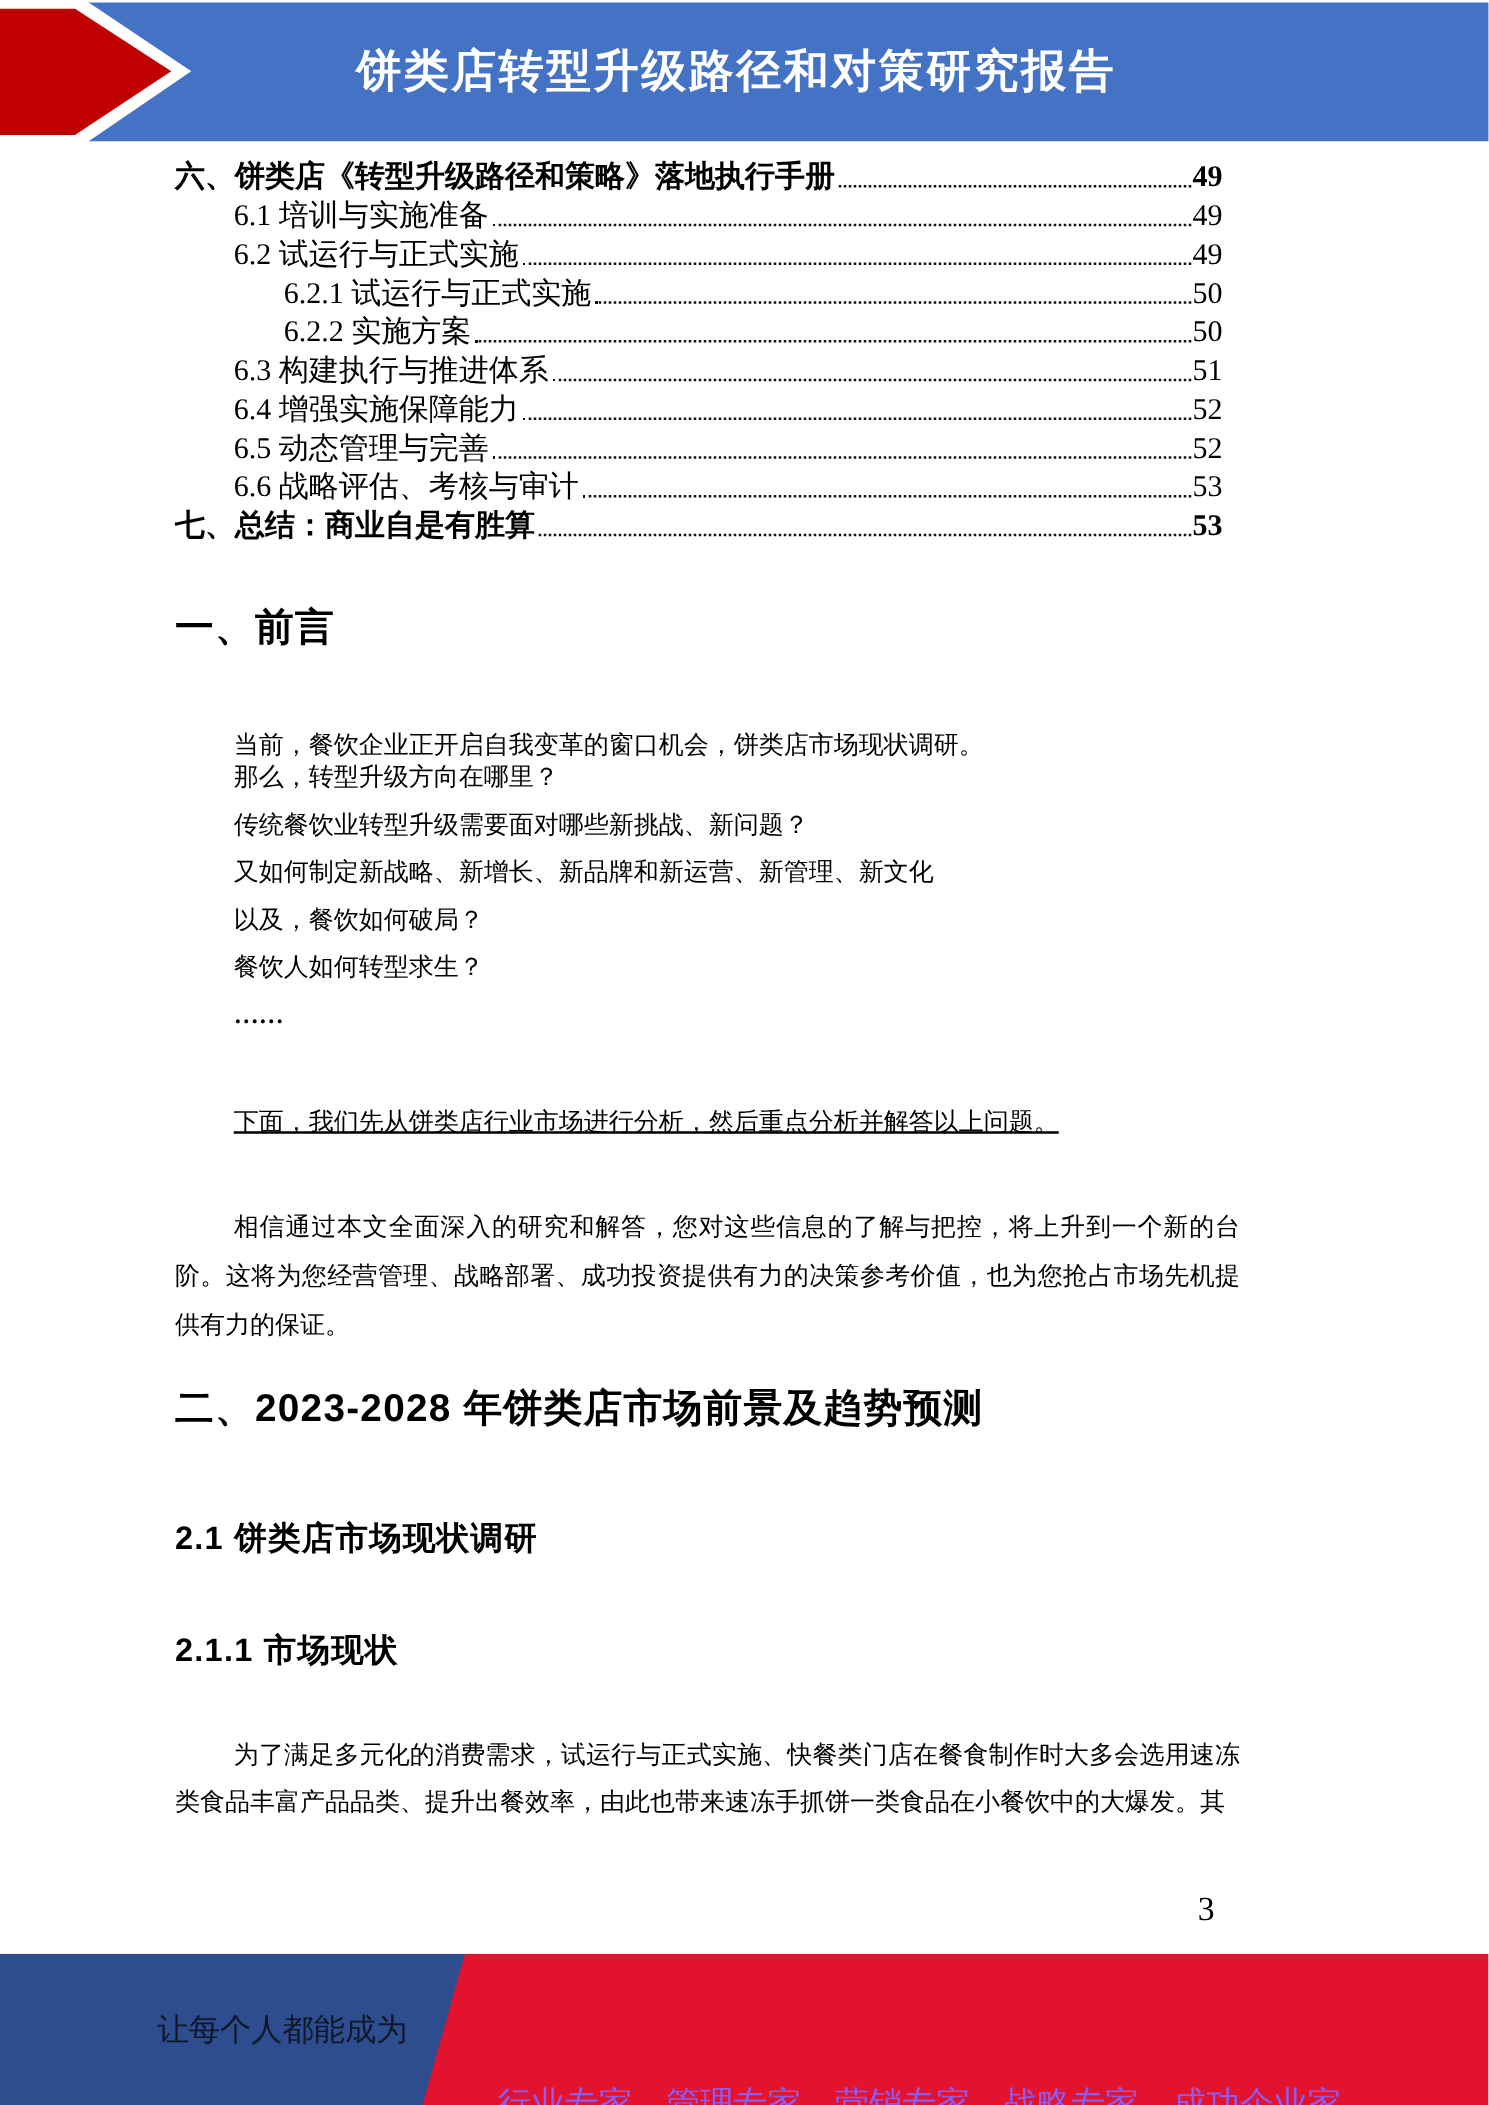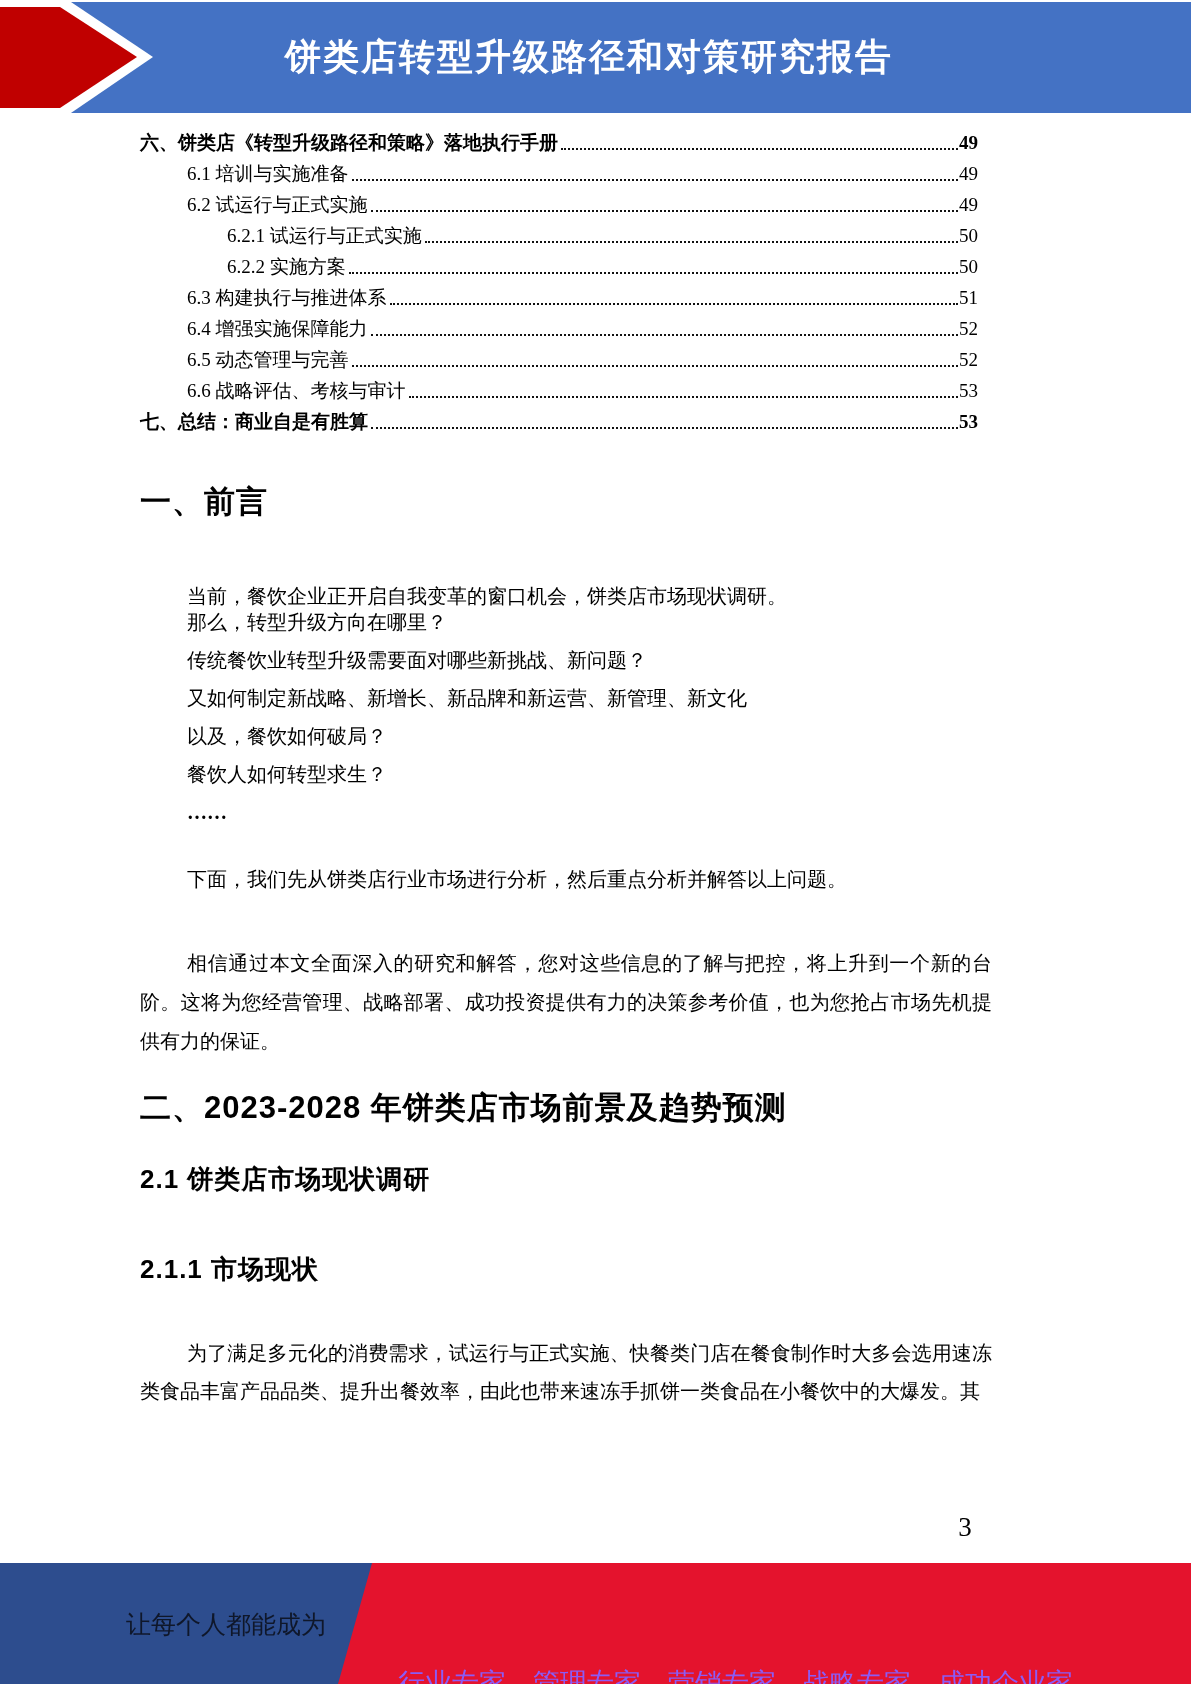--- a/index.html
+++ b/index.html
@@ -11,21 +11,21 @@
   
   .banner{position:absolute;top:0;left:0;width:1191px;height:115px;}
   .banner svg{display:block;}
   .banner-title{
     position:absolute;top:2px;left:0;width:1178px;height:111px;
     display:flex;align-items:center;justify-content:center;
     font-family:"Liberation Sans","DejaVu Sans",sans-serif;
     font-weight:bold;font-size:36px;color:#ffffff;letter-spacing:2px;
   }
   
-  .toc{position:absolute;top:126px;left:140px;width:838px;font-size:19px;}
+  .toc{position:absolute;top:126px;left:140px;width:838px;font-size:24px;}
   .toc-row{display:flex;align-items:flex-end;height:31px;line-height:29px;white-space:nowrap;}
   .toc-row.bold{font-weight:bold;}
   .toc-row.lvl2{padding-left:47px;}
   .toc-row.lvl3{padding-left:87px;}
   .toc-dots{flex:1;border-bottom:2.4px dotted #111;margin:0 1px 7px 3px;min-width:20px;}
   
   .content{position:absolute;top:485px;left:140px;width:852px;font-size:20px;}
   .content .h1{
     font-family:"Liberation Sans","DejaVu Sans",sans-serif;
     font-weight:bold;font-size:31px;line-height:34px;margin:0;letter-spacing:1px;
@@ -35,24 +35,24 @@
     font-weight:bold;font-size:26px;line-height:30px;margin:0;letter-spacing:1px;
   }
   .content p{margin:0;line-height:26px;text-indent:2.35em;}
   .content p.q{margin:0 0 12px 0;}
   .content p.q:last-of-type{margin-bottom:0;}
   .content p.jst{text-align:justify;}
   .content .b{font-weight:bold;}
   
   .content > :nth-child(2){margin-top:64px;}
   .content > :nth-child(3){margin-top:54px;}
-  .content > :nth-child(9){margin-top:41px;}
+  .content > :nth-child(9){margin-top:60px;text-decoration:underline;}
   .content > :nth-child(10){margin-top:52px;line-height:39px;}
   .content > :nth-child(11){margin-top:30px;}
-  .content > :nth-child(12){margin-top:39px;}
+  .content > :nth-child(12){margin-top:71px;}
   .content > :nth-child(13){margin-top:60px;}
   .content > :nth-child(14){margin-top:50px;line-height:38px;}
   
   .page-num{
     position:absolute;top:1512px;left:935px;width:60px;text-align:center;
     font-size:27px;line-height:30px;
   }
   
   .footer{position:absolute;top:1563px;left:0;width:1191px;height:121px;}
   .footer svg{display:block;}

